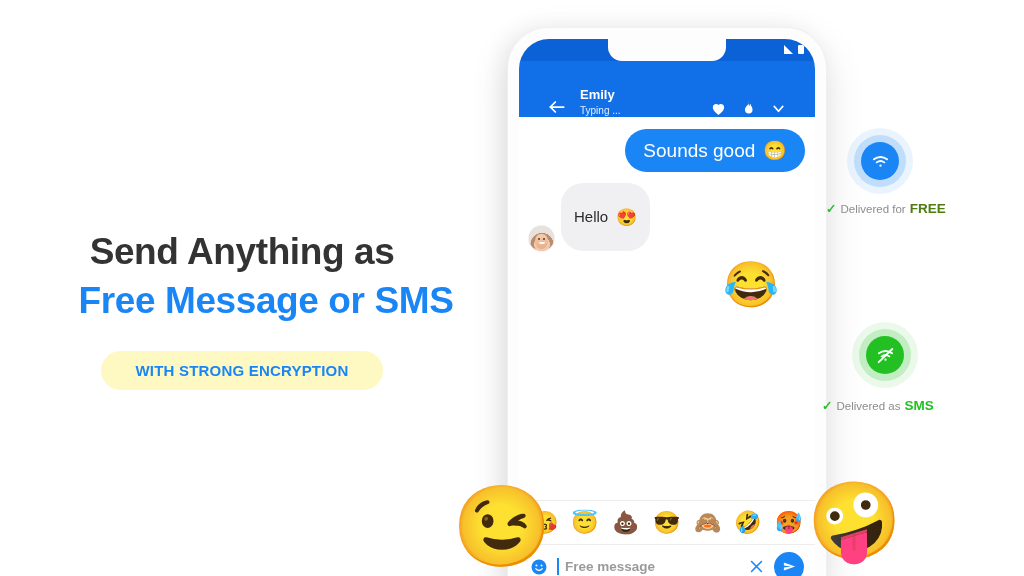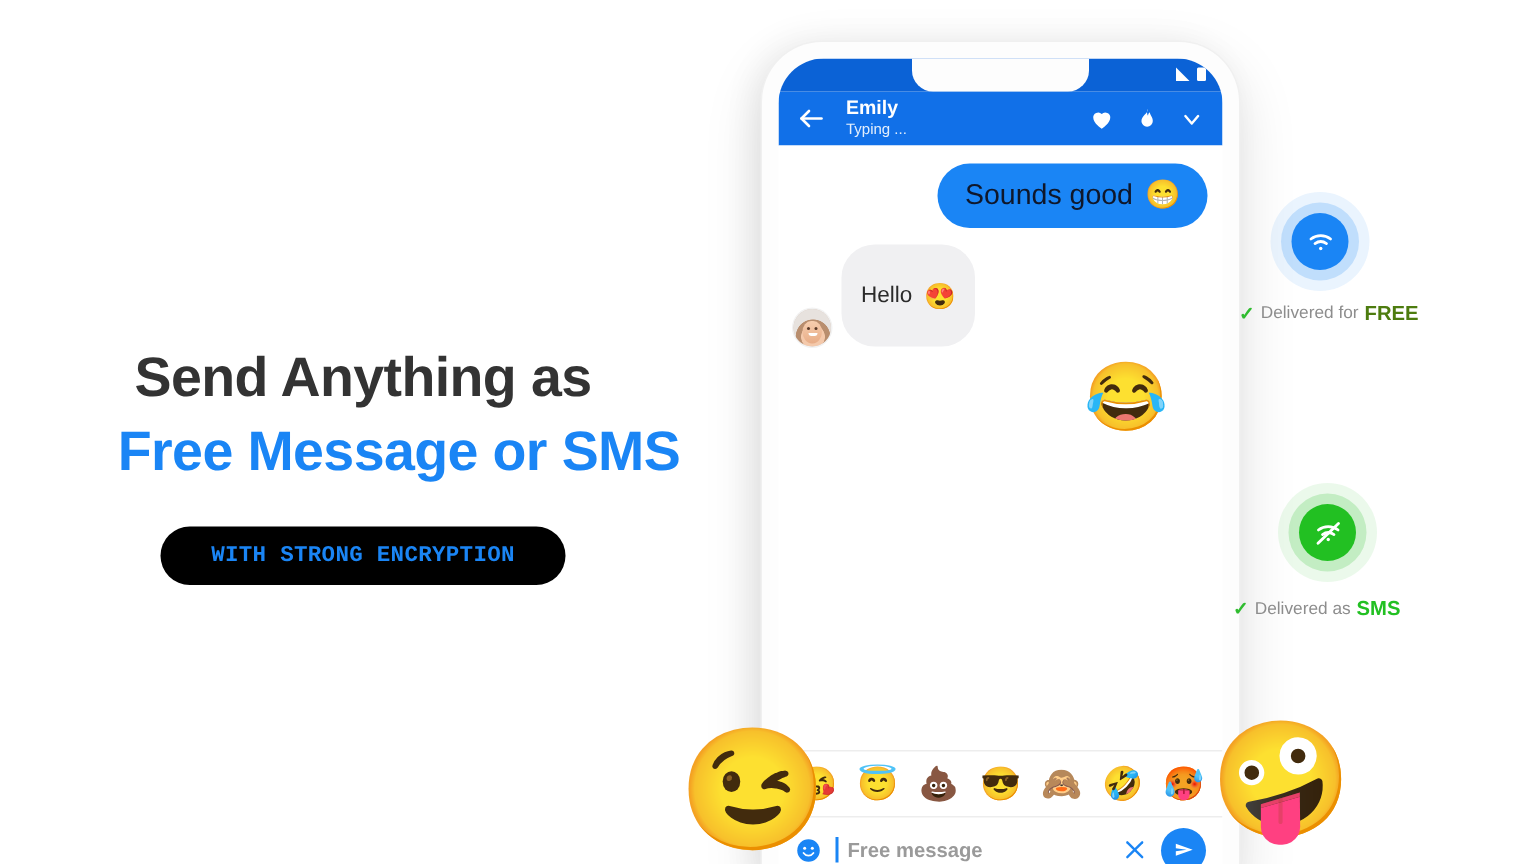--- a/index.html
+++ b/index.html
@@ -16,23 +16,23 @@
   .headline-1 {
     font-size: 37px; font-weight: bold; color: #333333;
     letter-spacing: -0.4px; line-height: 1.28;
   }
   .headline-2 {
     font-size: 37px; font-weight: bold; color: #1a85f5;
     letter-spacing: -0.4px; line-height: 1.28; margin-top: 2px; padding-left: 48px;
   }
   .badge-wrap { margin-top: 26px; display: flex; justify-content: center; }
   .badge {
-    background: #000000; color: #1a85f5;
+    background: #fef9c3; color: #1a85f5;
     font-size: 15px; font-weight: bold; letter-spacing: 0.2px;
-    padding: 11px 34px; border-radius: 22px; white-space: nowrap; font-family: Liberation Mono, monospace;
+    padding: 11px 34px; border-radius: 22px; white-space: nowrap;
   }
 
   
   .phone {
     position: absolute; left: 508px; top: 28px;
     width: 318px; height: 560px;
     background: #fdfdfd;
     border-radius: 40px 40px 0 0;
     box-shadow: 0 0 0 1px #f0f0f0, 0 14px 40px rgba(0,0,0,0.13), -6px 0 22px rgba(0,0,0,0.06);
   }
@@ -58,22 +58,22 @@
     display: flex; align-items: flex-end; gap: 5px;
   }
   .sig {
     width: 0; height: 0;
     border-left: 9px solid #ffffff; border-top: 9px solid transparent;
   }
   .batt { width: 6px; height: 9px; background: #ffffff; border-radius: 1px; }
 
   
   .appbar {
-    height: 36px; background: #1170e8;
-    display: flex; align-items: center; padding: 0 12px;
+    height: 56px; background: #1170e8;
+    display: flex; align-items: flex-end; padding: 0 28px;
   }
   .back-arrow { width: 20px; height: 20px; flex: 0 0 auto; }
   .peer { margin-left: 13px; flex: 1 1 auto; min-width: 0; }
   .peer-name { color: #fff; font-size: 13px; font-weight: bold; line-height: 1.1; }
   .peer-status { color: #e2eefc; font-size: 10px; line-height: 1.35; margin-top: 1px; }
   .appbar-actions { display: flex; align-items: center; gap: 13px; }
   .ab-ic { width: 17px; height: 17px; }
 
   
   .chat { position: relative; height: 393px; background: #fff; padding: 12px 10px 0 10px; }
@@ -102,21 +102,21 @@
   .avatar .eye.r { left: 56%; }
   .avatar .mouth {
     position: absolute; left: 40%; top: 64%; width: 22%; height: 8%;
     background: #fff; border-radius: 0 0 6px 6px;
   }
 
   .bubble {
     max-width: 214px; padding: 9px 15px; border-radius: 22px;
     font-size: 18px; line-height: 1.22; display: flex; align-items: center; gap: 8px;
   }
-  .bubble.blue { background: #1a85f5; color: #0f172a; font-size: 19px; padding: 10px 18px; }
+  .bubble.blue { background: #1a85f5; color: #ffffff; font-size: 19px; padding: 10px 18px; }
   .bubble.green { background: #22c022; color: #ffffff; font-size: 19px; padding: 10px 22px; }
   .bubble.grey { background: #f0f0f2; color: #2b2b2b; font-size: 15px; padding: 25px 13px; }
   .bubble .emo { font-size: 19px; line-height: 1; }
   .bubble.grey .emo { font-size: 17px; }
 
   .sticker-row { display: flex; justify-content: flex-end; margin: 2px 0 8px 0; }
   .sticker { font-size: 45px; line-height: 1; margin-right: 26px; }
 
   
   .badge-circle {

